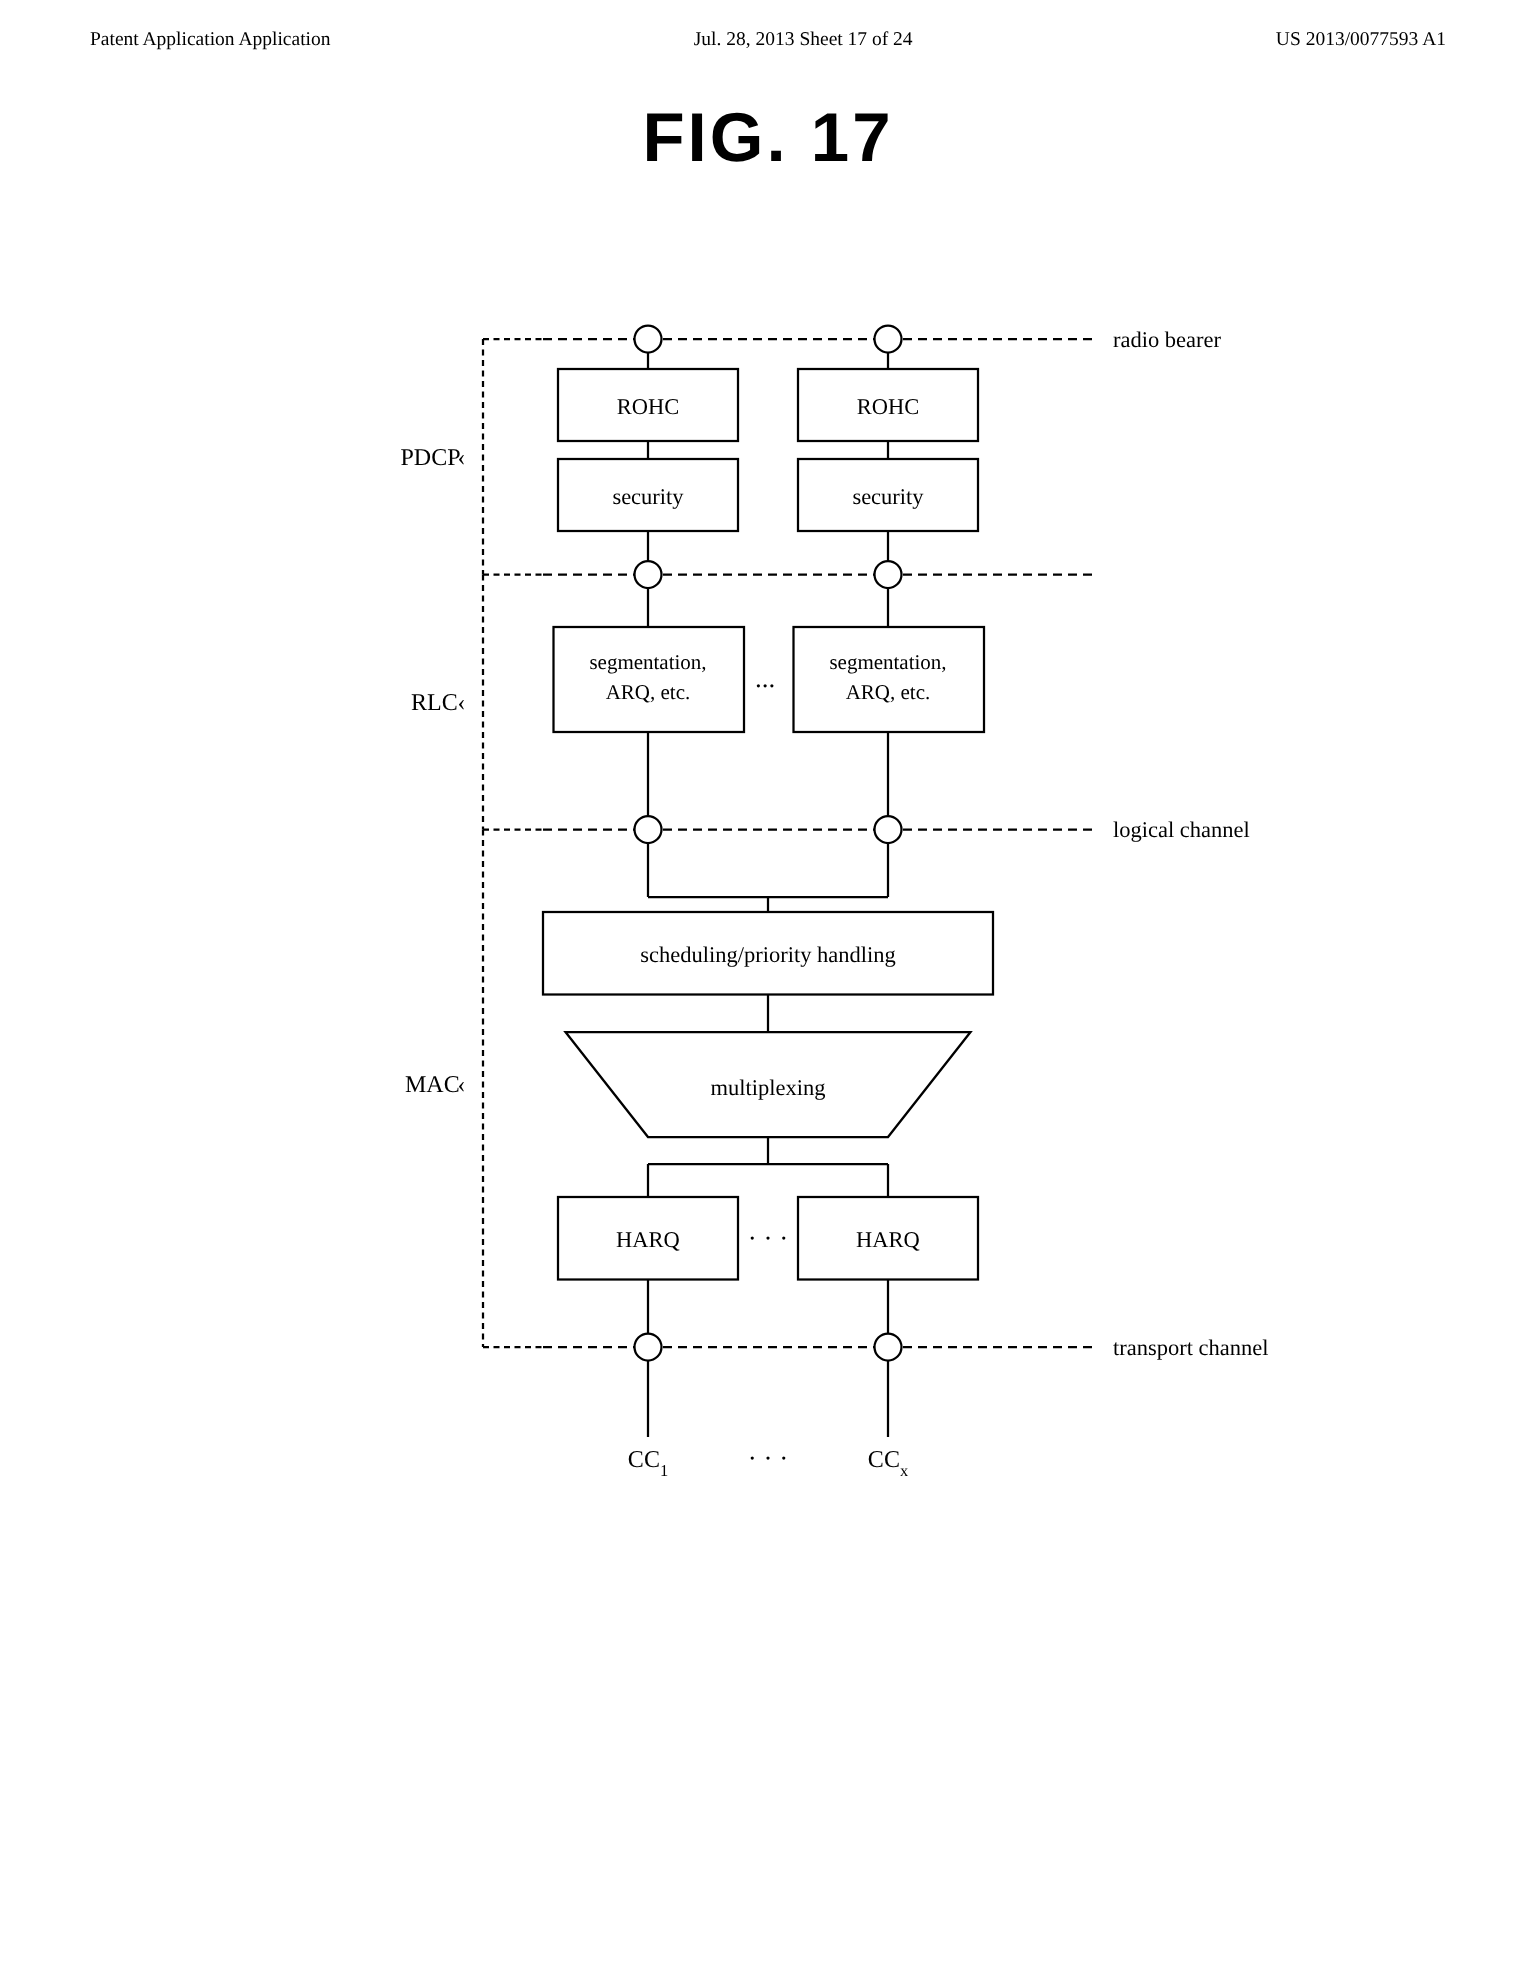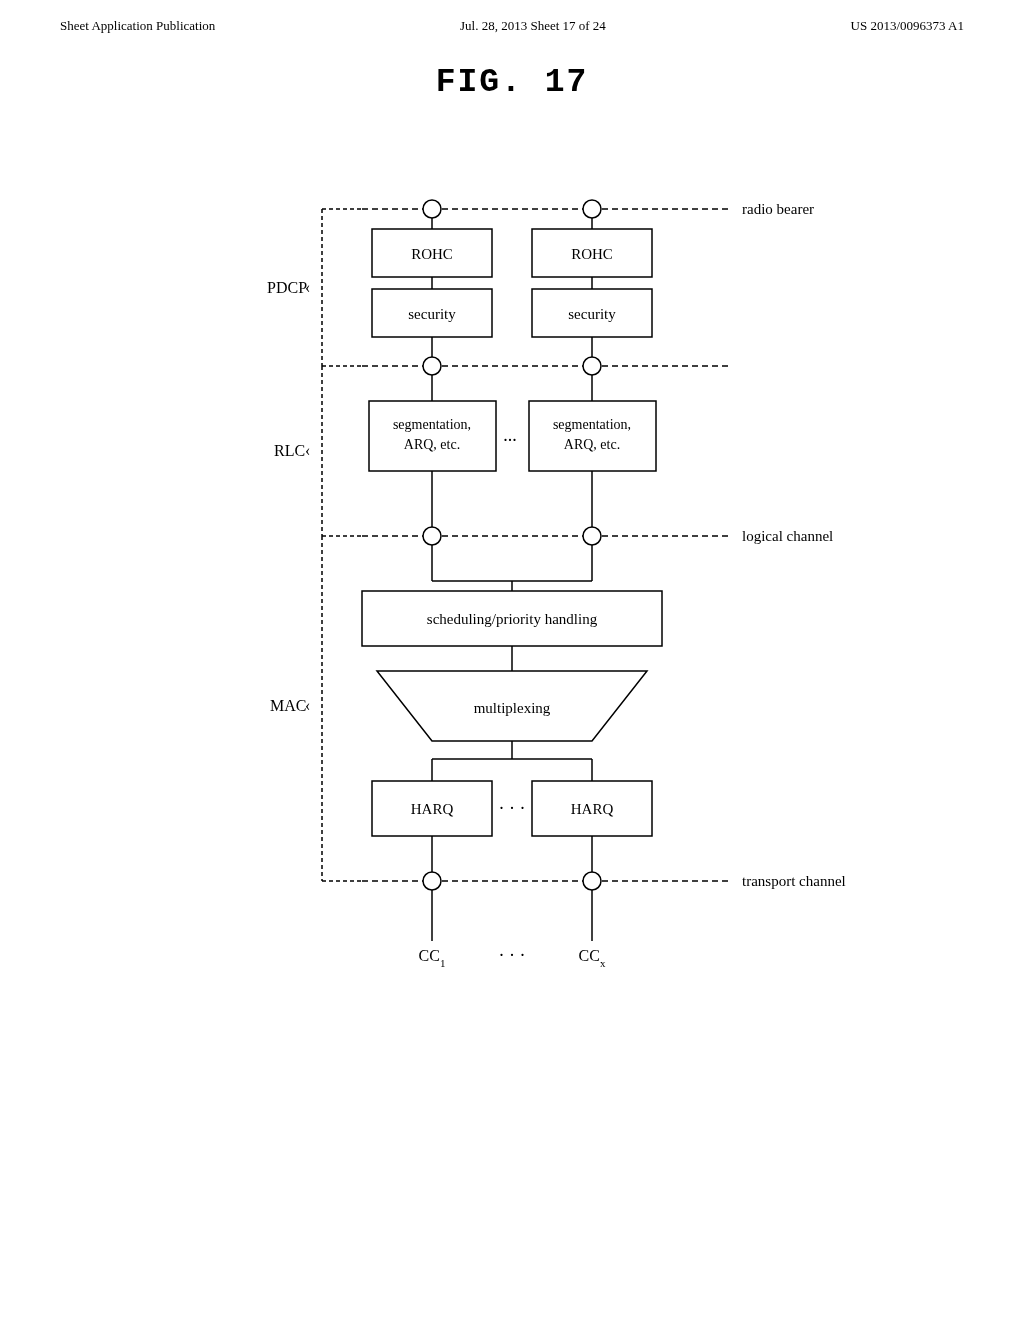--- a/index.html
+++ b/index.html
@@ -15,23 +15,23 @@
     .header {
       display: flex;
       justify-content: space-between;
       padding: 18px 60px 0 60px;
       font-size: 13px;
     }
 
     .fig-title {
       text-align: center;
       margin-top: 30px;
-      font-size: 33px;
+      font-size: 46px;
       font-weight: bold;
-      font-family: Liberation Mono, monospace;
+      font-family: Liberation Sans, sans-serif;
       letter-spacing: 2px;
     }
 
     .diagram-area {
       position: relative;
       margin: 40px auto 0 auto;
       width: 700px;
       height: 1050px;
     }
 
@@ -41,23 +41,23 @@
       top: 0;
       left: 0;
       width: 100%;
       height: 100%;
     }
   </style>
 </head>
 <body>
 
 <div class="header">
-  <span>Sheet Application Publication</span>
+  <span>Patent Application Application</span>
   <span>Jul. 28, 2013  Sheet 17 of 24</span>
-  <span>US 2013/0096373 A1</span>
+  <span>US 2013/0077593 A1</span>
 </div>
 
 <div class="fig-title">FIG. 17</div>
 
 <div class="diagram-area">
   <svg class="diagram-svg" viewBox="0 0 700 1050" xmlns="http://www.w3.org/2000/svg">
 
     <defs>
       <style>
         text { font-family: 'Times New Roman', Times, serif; }

